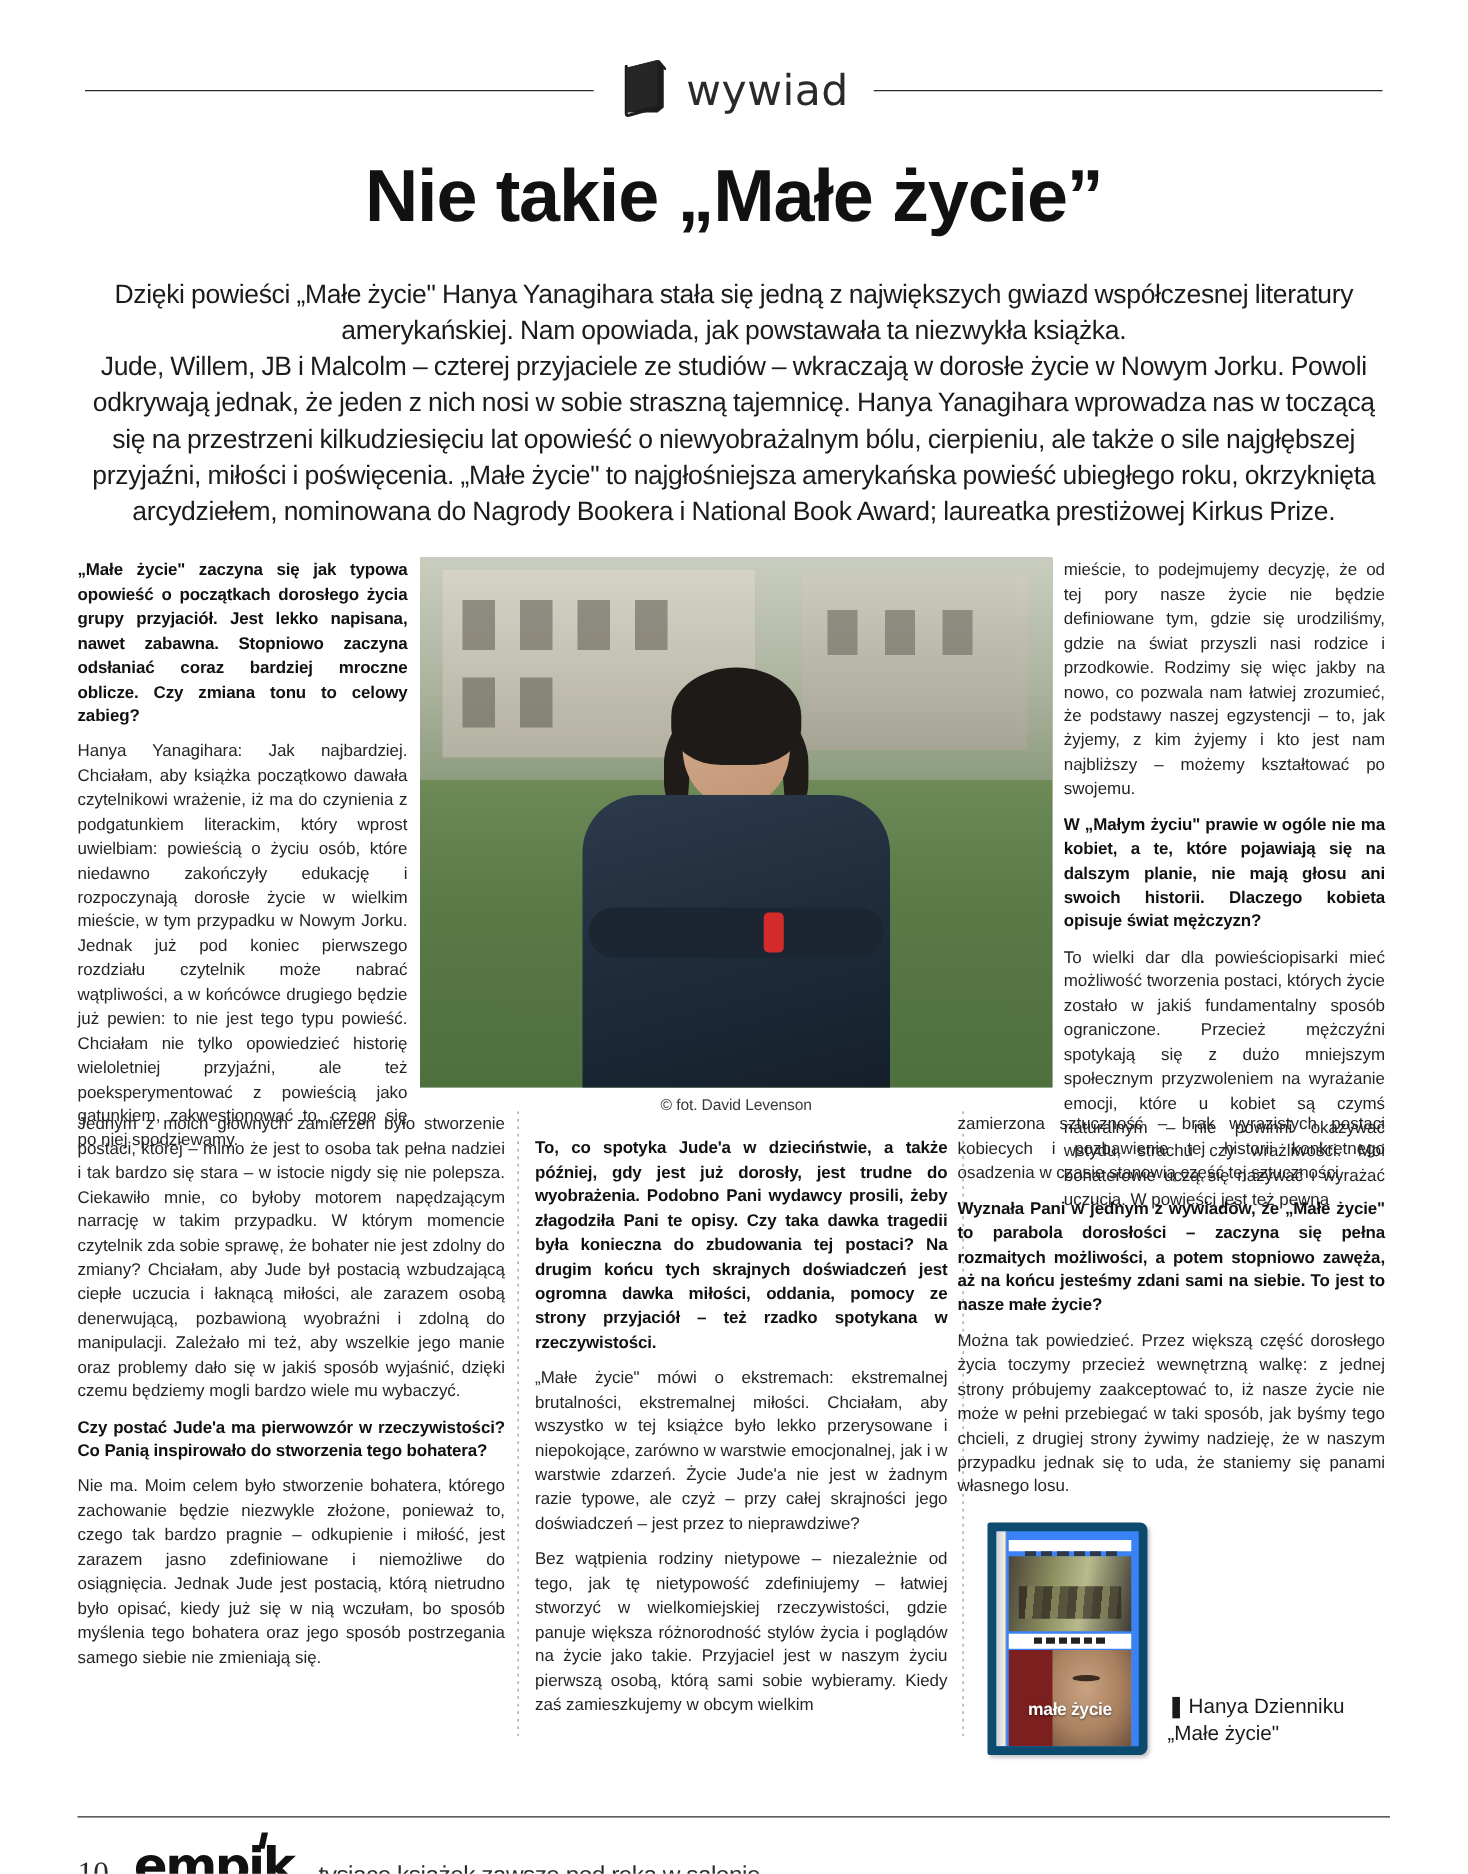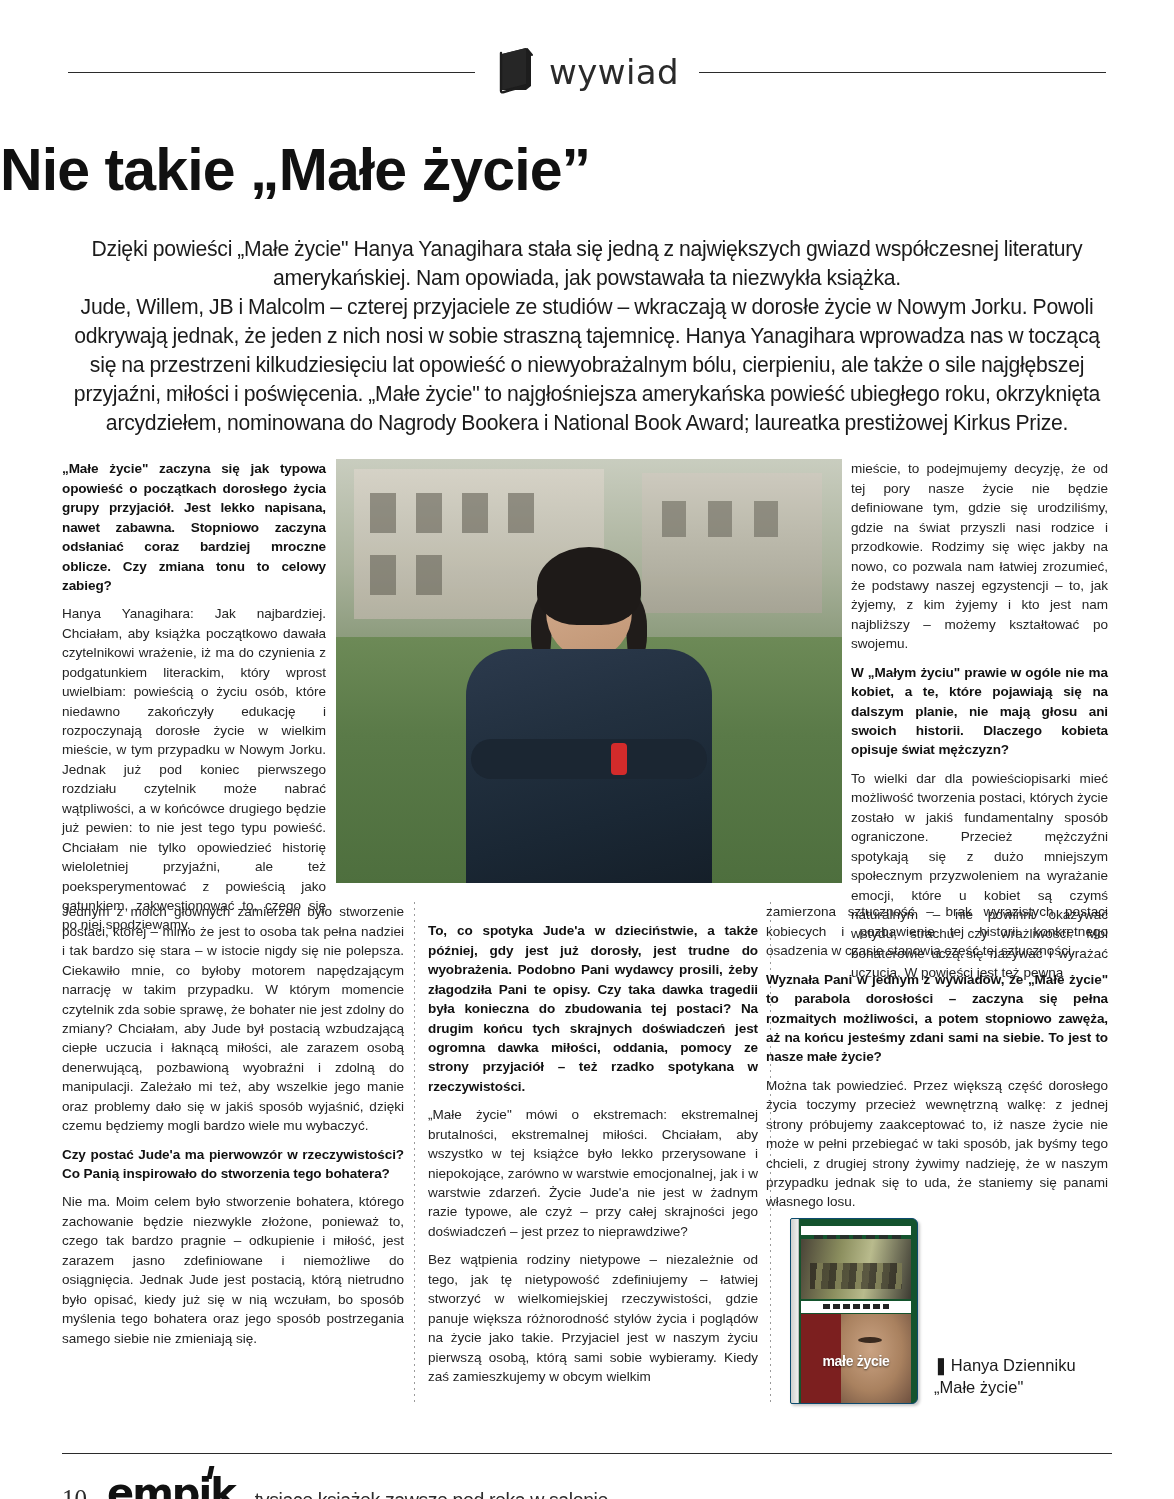--- a/index.html
+++ b/index.html
@@ -19,21 +19,21 @@
   }
   .kicker .rule { flex:1 1 auto; height:1px; background:#2b2b2b; }
   .kicker .brand { display:flex; align-items:center; gap:14px; flex:0 0 auto; padding:0 12px;}
   .kicker .label {
     font-size:34px; font-weight:400; letter-spacing:0.4px; color:#2a2a2a;
     font-family:"DejaVu Sans", sans-serif;
   }
 
   
   .headline {
-    text-align:left; margin-top:38px;
+    text-align:center; margin-top:24px;
     font-size:59px; font-weight:700; letter-spacing:-0.9px; color:#111;
     font-family:"Liberation Sans", sans-serif;
   }
 
   
   .lead {
     margin:30px 62px 0 62px;
     text-align:center;
     font-size:21.2px; line-height:1.37;
     font-weight:400; color:#1b1b1b;
@@ -107,21 +107,21 @@
   .photo-credit {
     width:506px; text-align:center; font-size:12.5px; color:#3a3a3a;
     padding:7px 0 0 0; letter-spacing:-0.1px;
   }
 
   
   .book-block { position:absolute; left:790px; top:1172px; width:330px;
     display:flex; align-items:flex-end; gap:16px; }
   .book {
     width:128px; height:186px; position:relative; flex:0 0 auto;
-    background:#14532d; border:1px solid #0c4a6e; border-radius:2px 6px 6px 2px;
+    background:#3b82f6; border:7px solid #0c4a6e; border-radius:2px 6px 6px 2px;
     box-shadow:2px 2px 3px rgba(0,0,0,.22);
     overflow:hidden;
   }
   .bk-spine { position:absolute; left:0; top:0; bottom:0; width:8px;
     background:linear-gradient(90deg,#cfcfcc,#efefee); border-right:1px solid #bdbdbd; }
   .bk-top { position:absolute; left:10px; right:6px; top:7px; height:9px;
     background:#fff; }
   .bk-tiny { position:absolute; left:13px; top:9px; right:10px; height:4px;
     background:repeating-linear-gradient(90deg,#2a2a2a 0 9px, transparent 9px 13px); opacity:.85;}
   .bk-img1 { position:absolute; left:10px; right:6px; top:20px; height:60px;
@@ -209,20 +209,21 @@
         <div class="ph-grass"></div>
         <div class="ph-person">
           <div class="ph-hair2"></div>
           <div class="ph-head"></div>
           <div class="ph-hair"></div>
           <div class="ph-torso"></div>
           <div class="ph-arm"></div>
           <div class="ph-band"></div>
         </div>
       </div>
+      <div class="photo-credit">© fot. David Levenson</div>
     </div>
 
     <div class="col" id="colA-top">
       <p class="q">„Małe życie" zaczyna się jak typowa opowieść o początkach dorosłego życia grupy przyjaciół. Jest lekko napisana, nawet zabawna. Stopniowo zaczyna odsłaniać coraz bardziej mroczne oblicze. Czy zmiana tonu to celowy zabieg?</p>
       <p>Hanya Yanagihara: Jak najbardziej. Chciałam, aby książka początkowo dawała czytelnikowi wrażenie, iż ma do czynienia z podgatunkiem literackim, który wprost uwielbiam: powieścią o życiu osób, które niedawno zakończyły edukację i rozpoczynają dorosłe życie w wielkim mieście, w tym przypadku w Nowym Jorku. Jednak już pod koniec pierwszego rozdziału czytelnik może nabrać wątpliwości, a w końcówce drugiego będzie już pewien: to nie jest tego typu powieść. Chciałam nie tylko opowiedzieć historię wieloletniej przyjaźni, ale też poeksperymentować z powieścią jako gatunkiem, zakwestionować to, czego się po niej spodziewamy.</p>
     </div>
 
     <div class="col" id="colA-bot">
       <p>Jednym z moich głównych zamierzeń było stworzenie postaci, której – mimo że jest to osoba tak pełna nadziei i tak bardzo się stara – w istocie nigdy się nie polepsza. Ciekawiło mnie, co byłoby motorem napędzającym narrację w takim przypadku. W którym momencie czytelnik zda sobie sprawę, że bohater nie jest zdolny do zmiany? Chciałam, aby Jude był postacią wzbudzającą ciepłe uczucia i łaknącą miłości, ale zarazem osobą denerwującą, pozbawioną wyobraźni i zdolną do manipulacji. Zależało mi też, aby wszelkie jego manie oraz problemy dało się w jakiś sposób wyjaśnić, dzięki czemu będziemy mogli bardzo wiele mu wybaczyć.</p>
       <p class="q">Czy postać Jude'a ma pierwowzór w rzeczywistości? Co Panią inspirowało do stworzenia tego bohatera?</p>

